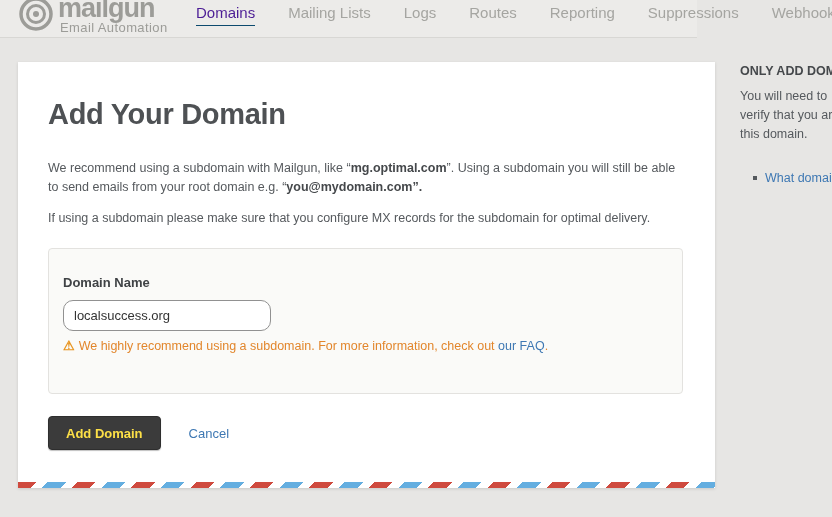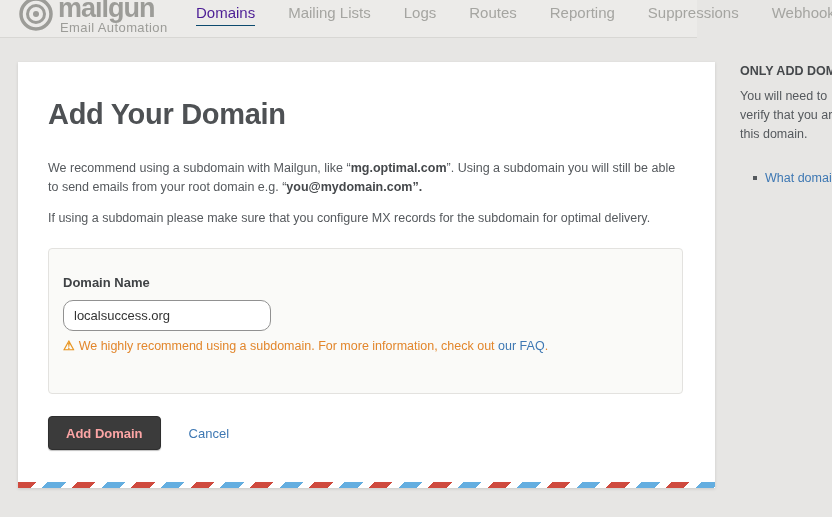--- a/index.html
+++ b/index.html
@@ -71,21 +71,21 @@
     font-size:13px;color:#333;background:#fff;
     font-family:"Liberation Sans", sans-serif;
   }
   .warning{margin-top:7px;font-size:12.5px;color:#e2862c;}
   .warning .warn-icon{color:#e8941f;font-size:13px;margin-right:4px;font-weight:bold;}
   .warning a{color:#3e78b3;text-decoration:none;cursor:pointer;}
 
   
   .actions{margin-top:22px;display:flex;align-items:center;}
   .add-domain-btn{
-    background:#3b3b3b;color:#fca5a5;font-size:13px;font-weight:bold;
+    background:#3b3b3b;color:#fde047;font-size:13px;font-weight:bold;
     height:34px;padding:0 17px;border:1px solid #2e2e2e;border-radius:4px;
     box-shadow:0 1px 1px rgba(0,0,0,.25);cursor:pointer;
     font-family:"Liberation Sans", sans-serif;
   }
   .cancel-link{margin-left:28px;font-size:13px;color:#3e78b3;text-decoration:none;cursor:pointer;}
 
   
   .sidebar{position:absolute;left:740px;top:64px;width:300px;}
   .sidebar-heading{
     margin:0;font-size:12.5px;font-weight:bold;color:#45484b;white-space:nowrap;

